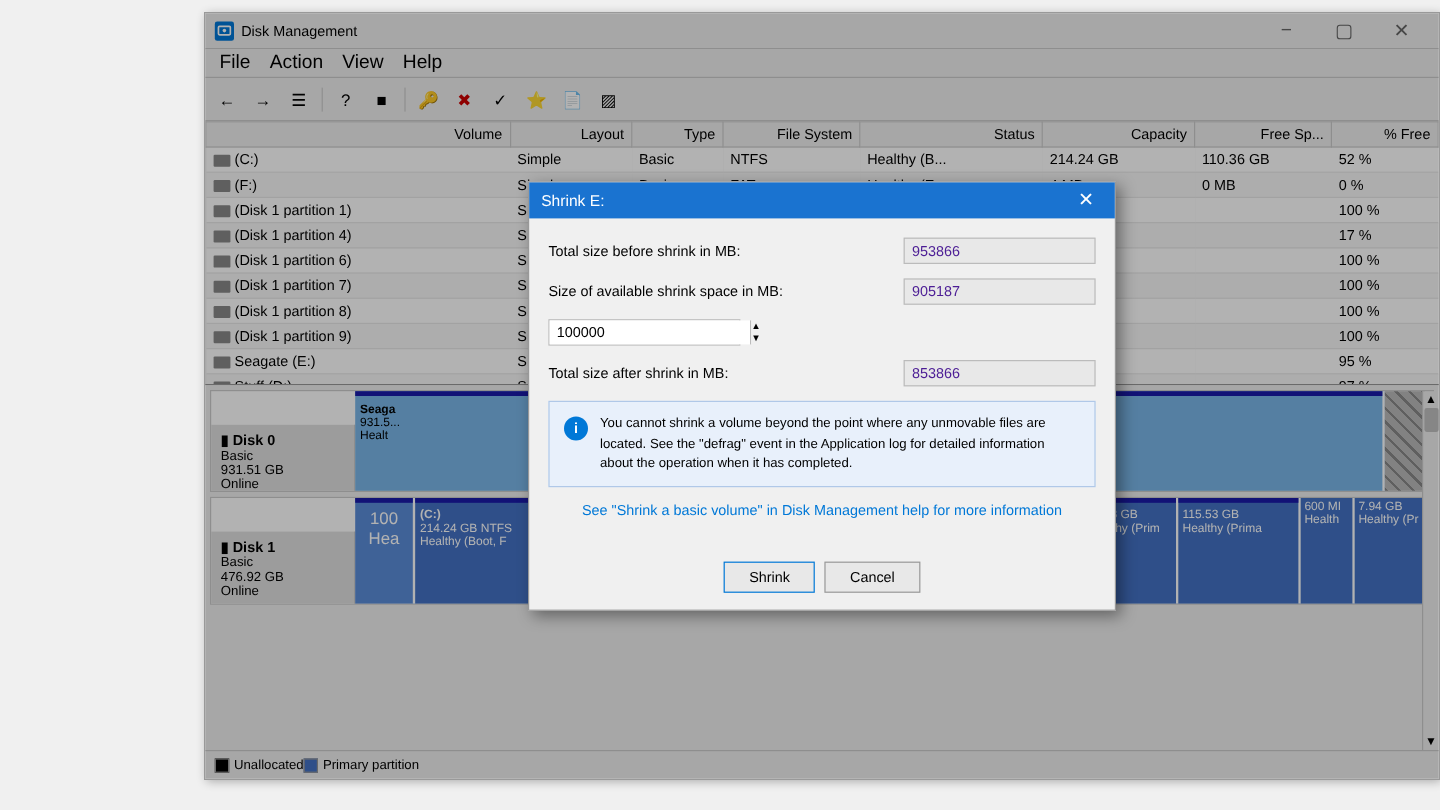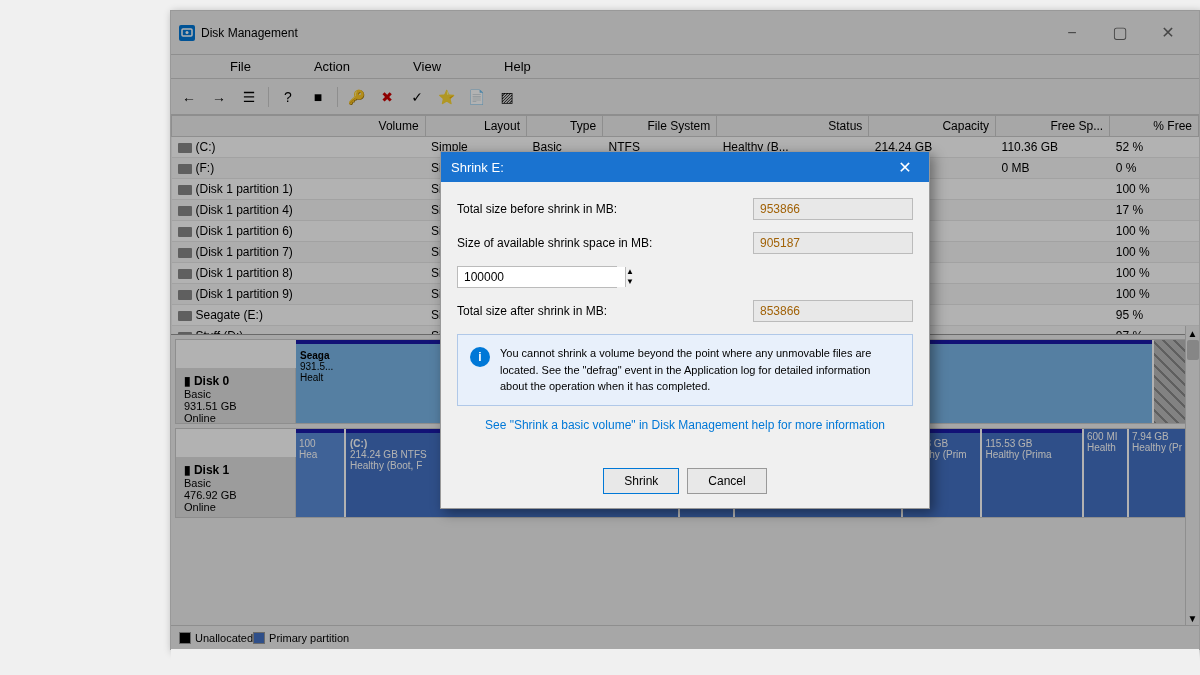--- a/index.html
+++ b/index.html
@@ -21,21 +21,21 @@
       border: 1px solid #999;
       position: absolute;
       top: 10px;
       left: 170px;
       box-shadow: 2px 2px 8px rgba(0,0,0,0.3);
     }
 
     
     .title-bar {
       background: #f0f0f0;
-      height: 44px;
+      height: 30px;
       display: flex;
       align-items: center;
       padding: 0 8px;
       border-bottom: 1px solid #ccc;
       user-select: none;
     }
     .title-bar-icon {
       width: 16px;
       height: 16px;
       margin-right: 6px;
@@ -73,22 +73,21 @@
       height: 24px;
       display: flex;
       align-items: center;
       padding: 0 4px;
       border-bottom: 1px solid #ccc;
       background: #f0f0f0;
     }
     .menu-item {
       padding: 2px 8px;
       cursor: pointer;
-      font-size: 13px;
-      margin-left: 47px;
+      font-size: 16px;
     }
 
     
     .toolbar {
       height: 36px;
       display: flex;
       align-items: center;
       padding: 2px 4px;
       border-bottom: 1px solid #ccc;
       background: #f0f0f0;
@@ -253,21 +252,21 @@
     .form-label {
       flex: 1;
       font-size: 12px;
     }
     .form-value {
       width: 160px;
       background: #e8e8e8;
       border: 1px solid #bbb;
       padding: 3px 6px;
       font-size: 12px;
-      color: #a16207;
+      color: #4c1d95;
     }
     .form-input-row {
       display: flex;
       align-items: center;
       margin-bottom: 12px;
     }
     .form-input-label {
       flex: 1;
       font-size: 12px;
     }
@@ -574,21 +573,21 @@
         <div class="disk-info">
           <div class="disk-name">▮ Disk 1</div>
           <div>Basic</div>
           <div>476.92 GB</div>
           <div>Online</div>
         </div>
         <div class="disk-partitions">
 
           <div style="flex:0 0 50px; background:#5b8dd9; border-right:2px solid white; display:flex; flex-direction:column;">
             <div class="part-top-bar"></div>
-            <div style="padding:2px 3px; font-size:10px; color:white;">
+            <div style="padding:2px 3px; font-size:14px; color:white;text-align:center;">
               <div>100</div>
               <div>Hea</div>
             </div>
           </div>
 
           <div style="flex:3; background:#4472c4; border-right:2px solid white; display:flex; flex-direction:column;">
             <div class="part-top-bar"></div>
             <div style="padding:2px 4px; font-size:10px; color:white;">
               <div style="font-weight:bold;">(C:)</div>
               <div>214.24 GB NTFS</div>

